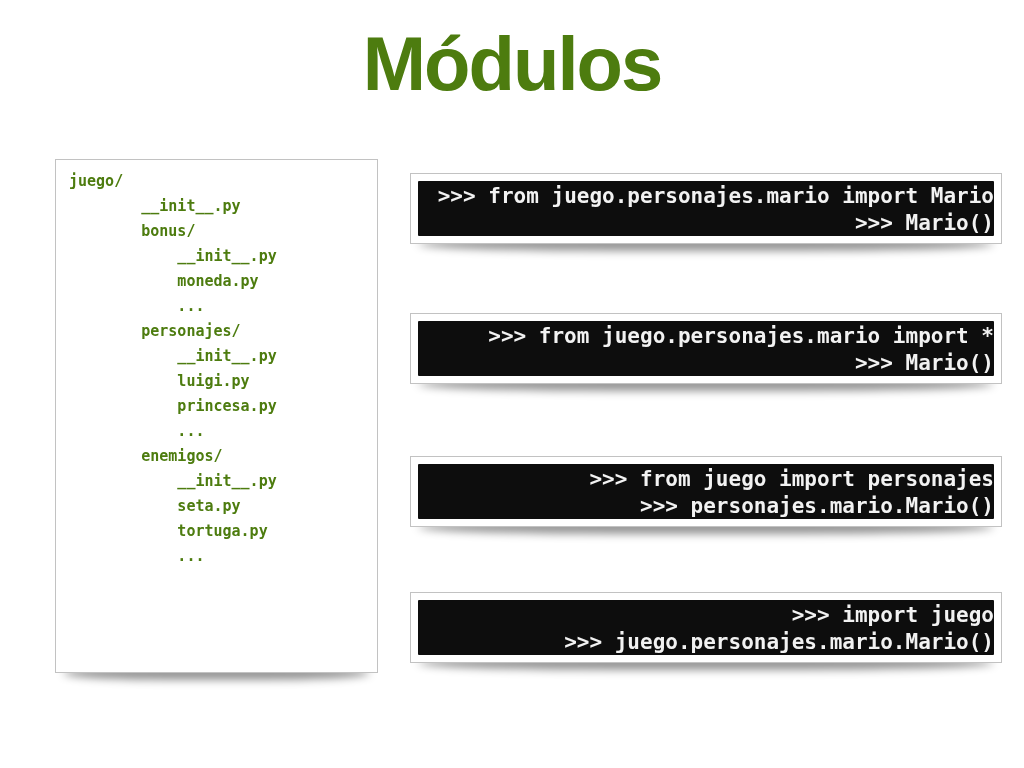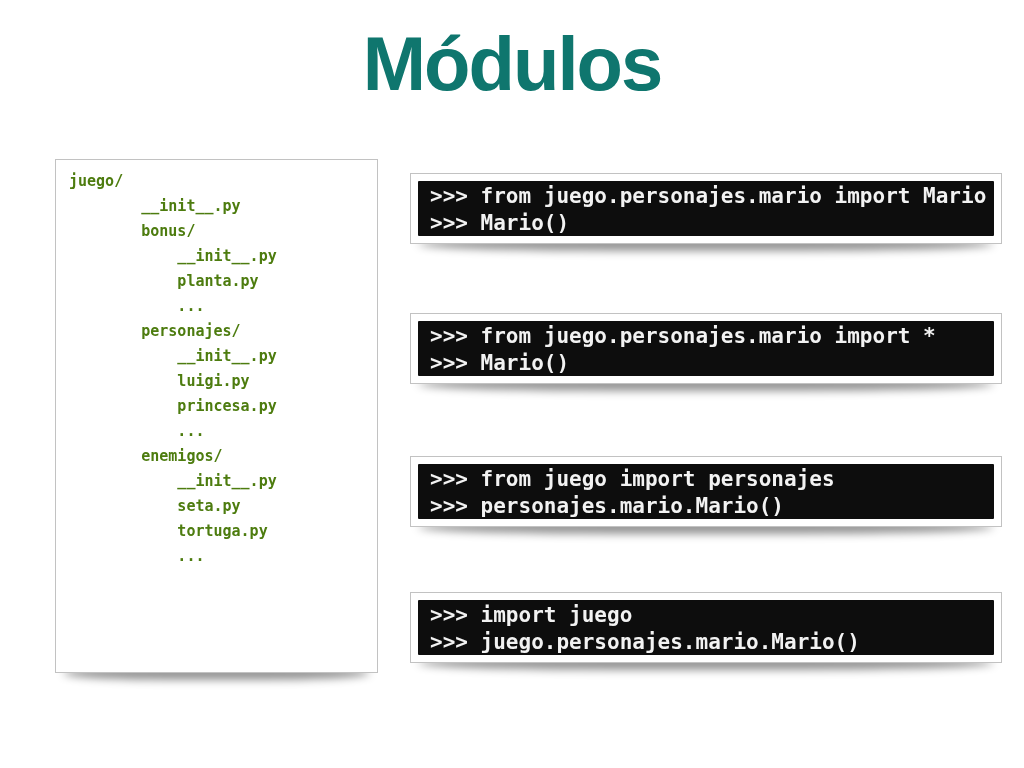--- a/index.html
+++ b/index.html
@@ -5,21 +5,21 @@
   html,body{margin:0;padding:0;}
   body{
     width:1024px;height:768px;position:relative;background:#ffffff;
     font-family:"Liberation Sans",sans-serif;overflow:hidden;
   }
   
   .title{
     position:absolute;top:24px;left:0;width:1024px;height:86px;
     text-align:center;line-height:80px;
     font-size:76px;font-weight:700;letter-spacing:-2px;
-    color:#0f766e;
+    color:#4d7c0f;
   }
   
   .card{
     position:absolute;background:#ffffff;border:1px solid #c2c2c2;
     box-sizing:border-box;
   }
   .card::after{
     content:"";position:absolute;z-index:-1;
     left:7px;right:7px;bottom:3px;height:14px;
     border-radius:50% / 10px;
@@ -38,39 +38,39 @@
   .i1{padding-left:8ch;}
   .i2{padding-left:12ch;}
   
   .code-card{
     left:410px;width:592px;height:71px;
     padding:7px;
   }
   .code-inner{
     width:100%;height:100%;box-sizing:border-box;
     background:#0d0d0d;border-radius:1px;
-    padding:2px 0 0 12px;overflow:hidden;
+    padding:2px 0 0 12px;overflow:hidden;text-align:right;
   }
   .cl{
     font-family:"DejaVu Sans Mono","Liberation Mono",monospace;
     font-weight:700;font-size:21px;line-height:27px;
     color:#f2f2f2;white-space:pre;
   }
 </style>
 </head>
 <body>
 
 <div class="title">Módulos</div>
 
 <div class="card tree-card">
   <div class="tl i0">juego/</div>
   <div class="tl i1">__init__.py</div>
   <div class="tl i1">bonus/</div>
   <div class="tl i2">__init__.py</div>
-  <div class="tl i2">planta.py</div>
+  <div class="tl i2">moneda.py</div>
   <div class="tl i2">...</div>
   <div class="tl i1">personajes/</div>
   <div class="tl i2">__init__.py</div>
   <div class="tl i2">luigi.py</div>
   <div class="tl i2">princesa.py</div>
   <div class="tl i2">...</div>
   <div class="tl i1">enemigos/</div>
   <div class="tl i2">__init__.py</div>
   <div class="tl i2">seta.py</div>
   <div class="tl i2">tortuga.py</div>

